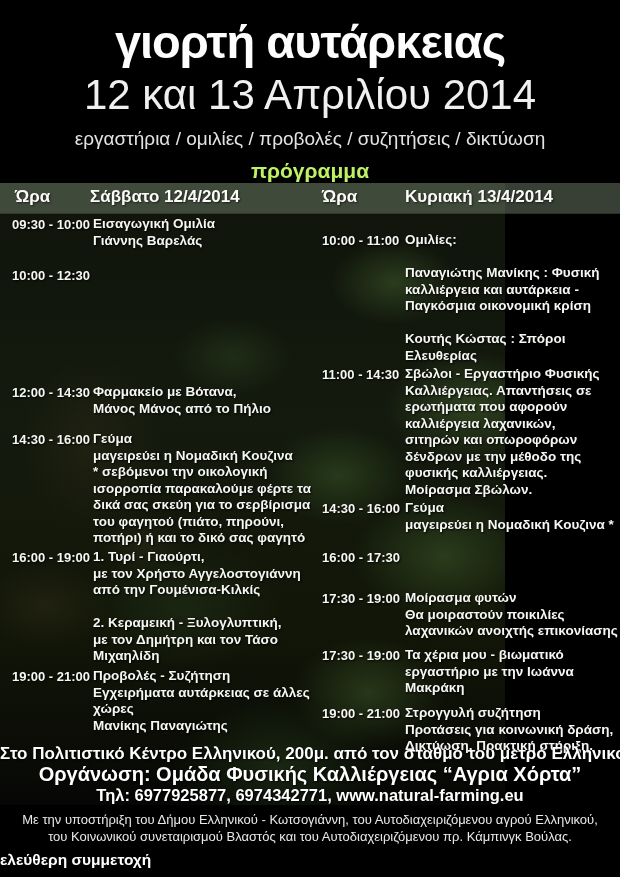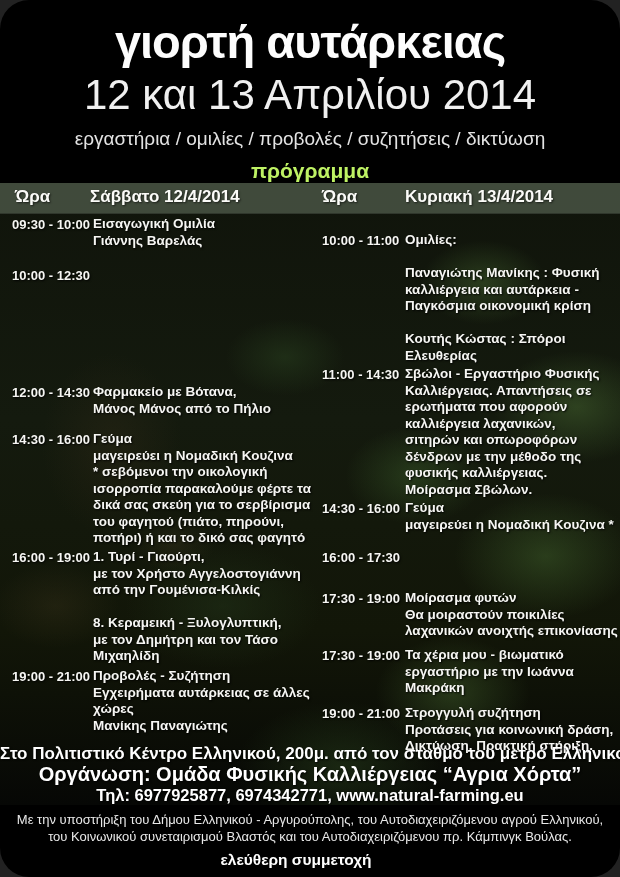--- a/index.html
+++ b/index.html
@@ -1,32 +1,31 @@
 <!DOCTYPE html>
 <html><head>
 <meta charset="utf-8">
 <style>
   html,body { margin:0; padding:0; background:#222; }
   .poster {
     position:relative; width:620px; height:877px;
     background:#000; overflow:hidden;
     font-family:"Liberation Sans", sans-serif;
     color:#ffffff;
-    border-radius:29px;
   }
   
   .top { position:absolute; top:0; left:0; width:620px; height:183px; text-align:center; }
   .title { margin:0; padding-top:14px; font-size:47px; font-weight:bold; letter-spacing:-1px; color:#fdfdfd; }
   .date  { margin:2px 0 0; font-size:42px; font-weight:normal; color:#f0f0f0; }
   .tagline { margin-top:9px; font-size:19px; font-weight:normal; color:#e3e3e3; }
   .program-label { margin-top:9px; font-size:21px; font-weight:bold; color:#bef264; }
 
   
   .program {
-    position:absolute; top:183px; left:0; width:620px; height:622px;
+    position:absolute; top:183px; left:0; width:505px; height:622px;
     background:
       radial-gradient(ellipse 90px 60px  at 78% 16%, rgba(82,122,56,0.38), transparent 70%),
       radial-gradient(ellipse 120px 80px at 93% 36%, rgba(96,142,66,0.34), transparent 70%),
       radial-gradient(ellipse 100px 70px at 67% 47%, rgba(72,116,52,0.36), transparent 70%),
       radial-gradient(ellipse 130px 90px at 88% 60%, rgba(86,132,60,0.34), transparent 70%),
       radial-gradient(ellipse 110px 80px at 73% 82%, rgba(92,136,62,0.32), transparent 70%),
       radial-gradient(ellipse 150px 95px at 55% 94%, rgba(64,104,46,0.30), transparent 70%),
       radial-gradient(ellipse 85px 55px  at 46% 28%, rgba(42,66,32,0.50), transparent 70%),
       radial-gradient(ellipse 100px 130px at 18% 42%, rgba(74,58,32,0.22), transparent 70%),
       radial-gradient(ellipse 90px 60px  at 9% 68%,  rgba(98,82,46,0.18), transparent 70%),
@@ -61,21 +60,21 @@
   
   .venue-footer { position:absolute; top:743px; left:0; width:620px; text-align:center;
                   text-shadow:1px 1px 2px rgba(0,0,0,0.9); }
   .venue    { font-size:17px;   font-weight:bold; white-space:nowrap; line-height:21px; }
   .organizer{ font-size:20px; font-weight:bold; white-space:nowrap; line-height:21px; }
   .contact  { font-size:16.5px; font-weight:bold; white-space:nowrap; line-height:21px; }
 
   
   .support { position:absolute; top:812px; left:0; width:620px; text-align:center; color:#e9e9e9; }
   .support-line { font-size:13px; font-weight:normal; line-height:16.5px; white-space:nowrap; }
-  .free-entry { margin-top:6px; padding-right:28px; text-align:center;
+  .free-entry { margin-top:6px; padding-right:28px; text-align:left;
                 font-size:15.5px; font-weight:bold; color:#ffffff; }
 </style>
 </head>
 <body>
 
 <div class="poster">
 
   <div class="top">
     <h1 class="title">γιορτή αυτάρκειας</h1>
     <div class="date">12 και 13 Απριλίου 2014</div>
@@ -115,21 +114,21 @@
 δικά σας σκεύη για το σερβίρισμα
 του φαγητού (πιάτο, πηρούνι,
 ποτήρι) ή και το δικό σας φαγητό</div>
       </div>
       <div class="row" style="top:366px;">
         <div class="time">16:00 - 19:00</div>
         <div class="desc">1. Τυρί - Γιαούρτι,
 με τον Χρήστο Αγγελοστογιάννη
 από την Γουμένισα-Κιλκίς
 
-8. Κεραμεική - Ξυλογλυπτική,
+2. Κεραμεική - Ξυλογλυπτική,
 με τον Δημήτρη και τον Τάσο
 Μιχαηλίδη</div>
       </div>
       <div class="row" style="top:485px;">
         <div class="time">19:00 - 21:00</div>
         <div class="desc">Προβολές - Συζήτηση
 Εγχειρήματα αυτάρκειας σε άλλες
 χώρες
 Μανίκης Παναγιώτης</div>
       </div>
@@ -187,18 +186,18 @@
     </div>
   </div>
 
   <div class="venue-footer">
     <div class="venue">Στο Πολιτιστικό Κέντρο Ελληνικού, 200μ. από τον σταθμό του μετρό Ελληνικού.</div>
     <div class="organizer">Οργάνωση: Ομάδα Φυσικής Καλλιέργειας “Αγρια Χόρτα”</div>
     <div class="contact">Τηλ: 6977925877, 6974342771, www.natural-farming.eu</div>
   </div>
 
   <div class="support">
-    <div class="support-line">Με την υποστήριξη του Δήμου Ελληνικού - Αργυρούπολης, του Αυτοδιαχειριζόμενου αγρού Ελληνικού,</div>
+    <div class="support-line">Με την υποστήριξη του Δήμου Ελληνικού - Κωτσογιάννη, του Αυτοδιαχειριζόμενου αγρού Ελληνικού,</div>
     <div class="support-line">του Κοινωνικού συνεταιρισμού Βλαστός και του Αυτοδιαχειριζόμενου πρ. Κάμπινγκ Βούλας.</div>
     <div class="free-entry">ελεύθερη συμμετοχή</div>
   </div>
 
 </div>
 
 </body></html>

